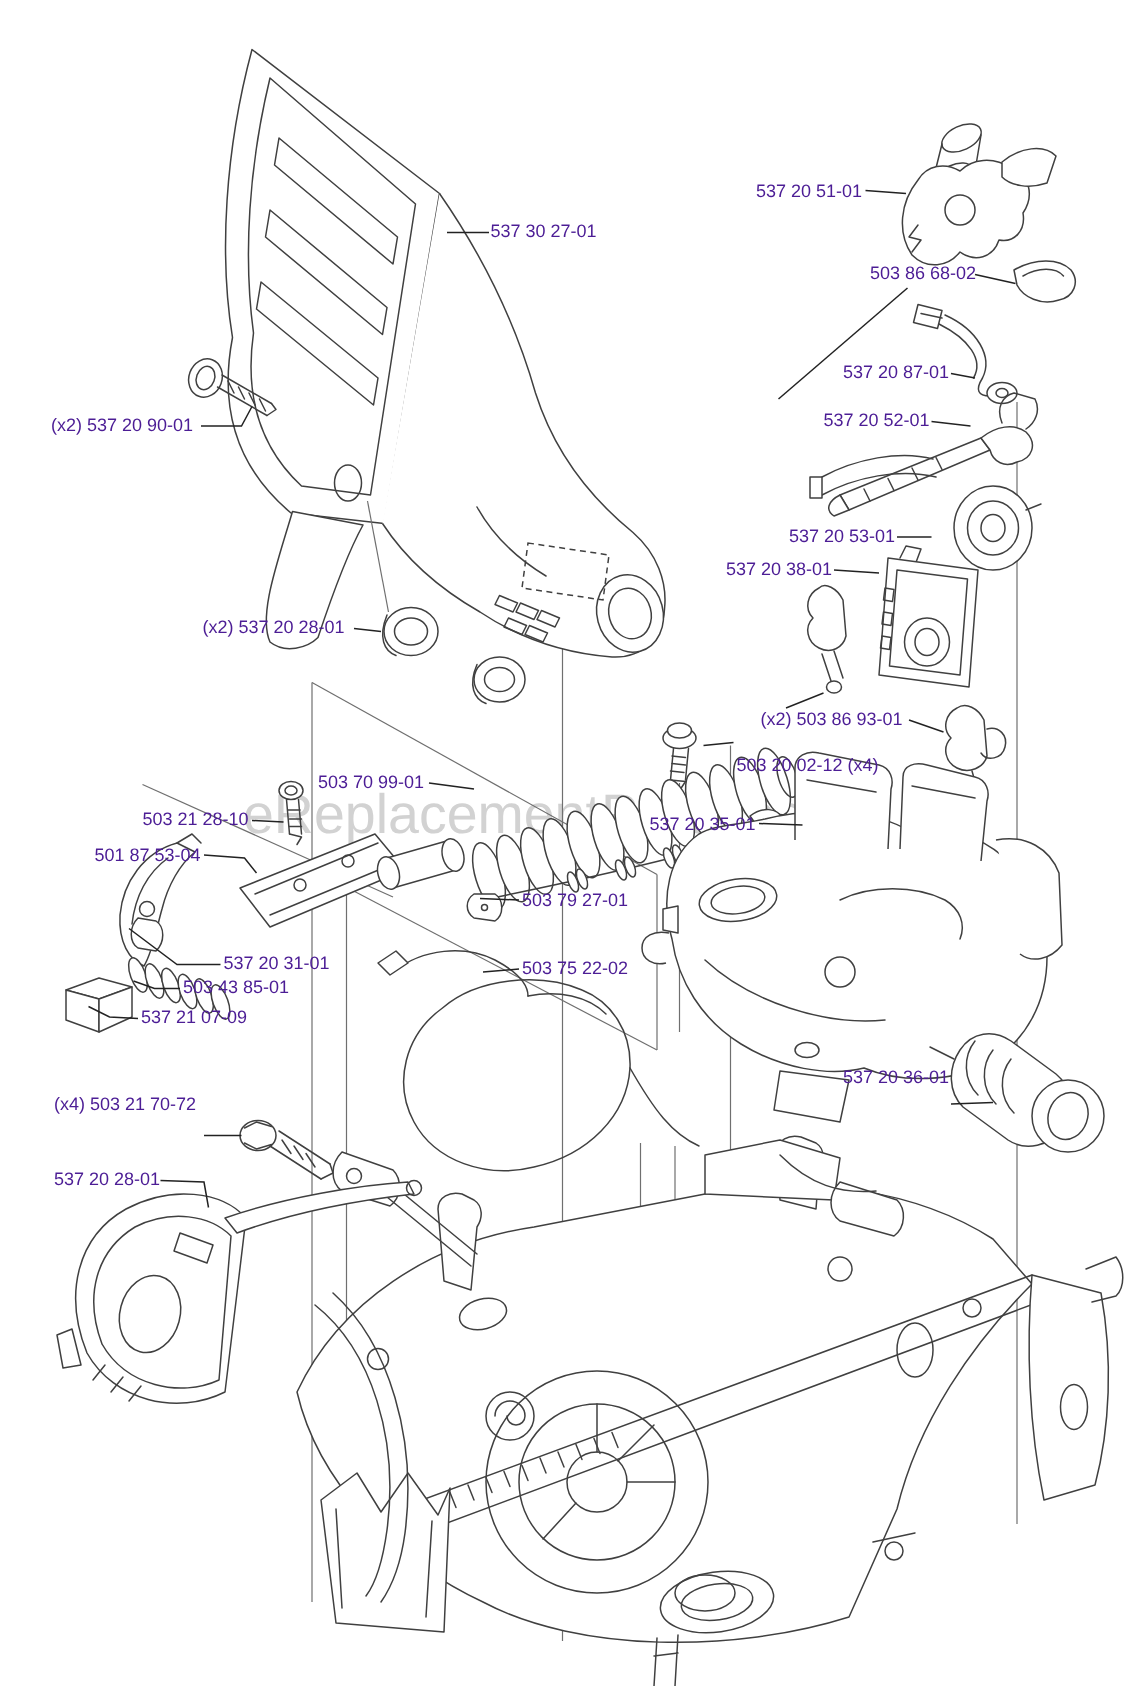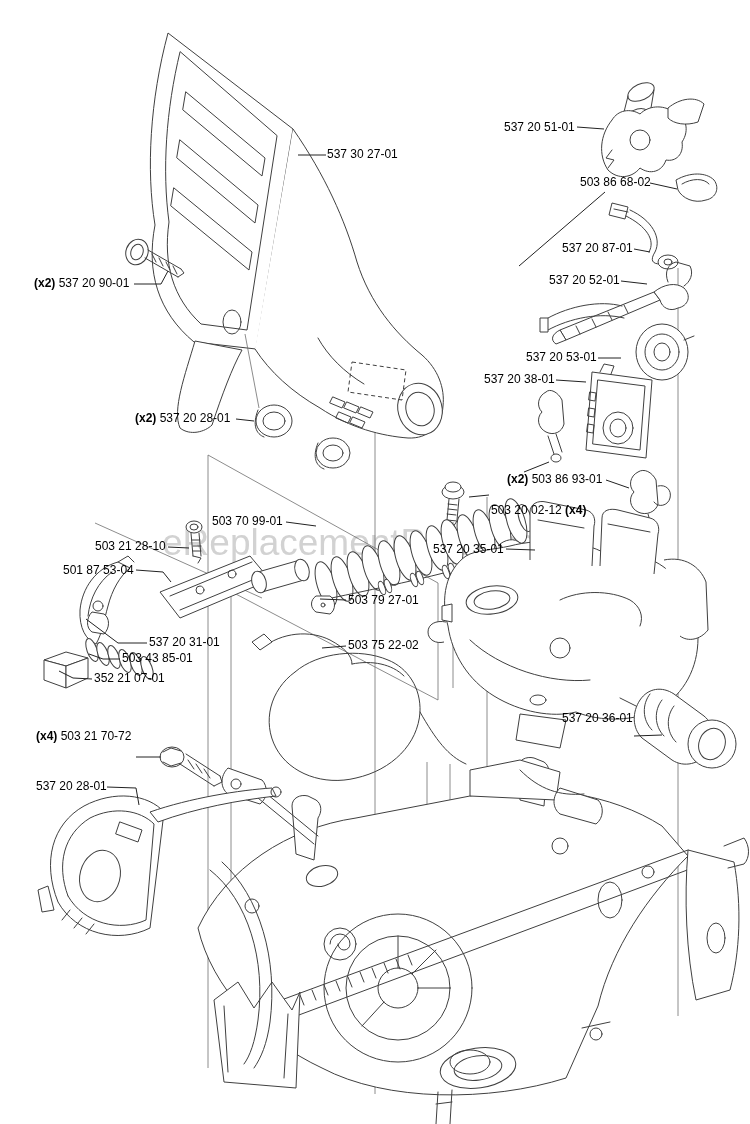--- a/index.html
+++ b/index.html
@@ -1,22 +1,22 @@
 <!DOCTYPE html>
 <html><head>
 <meta charset="utf-8">
 <style>
   html,body{margin:0;padding:0;background:#fff;}
   #canvas{position:relative;width:750px;height:1124px;background:#ffffff;overflow:hidden;
           font-family:"Liberation Sans", sans-serif;}
   #watermark{position:absolute;left:162px;top:522px;font-size:37px;letter-spacing:0px;
              color:#d2d2d2;white-space:nowrap;z-index:1;user-select:none;}
   #art{position:absolute;left:0;top:0;z-index:2;}
-  .lbl{position:absolute;z-index:3;font-size:12px;line-height:13px;color:#000000;white-space:nowrap;}
-  .lbl b{font-weight:bold;}
+  .lbl{position:absolute;z-index:3;font-size:12px;line-height:13px;color:#4c1d95;white-space:nowrap;}
+  .lbl b{font-weight:normal;}
   
   .ln{stroke:#404040;fill:none;stroke-width:1;stroke-linecap:round;stroke-linejoin:round;}
   .fw{stroke:#404040;fill:#ffffff;stroke-width:1;stroke-linejoin:round;}
   .thin{stroke:#6f6f6f;fill:none;stroke-width:0.8;}
   .dash{stroke:#404040;fill:none;stroke-width:1;stroke-dasharray:4 3;}
   .ldr{stroke:#222;fill:none;stroke-width:1;}
 </style>
 </head>
 <body>
 
@@ -357,18 +357,18 @@
   <div class="lbl" style="left:212px;top:515px"><b></b><span>503 70 99-01</span><b></b></div>
   <div class="lbl" style="left:95px;top:540px"><b></b><span>503 21 28-10</span><b></b></div>
   <div class="lbl" style="left:63px;top:564px"><b></b><span>501 87 53-04</span><b></b></div>
   <div class="lbl" style="left:507px;top:473px"><b>(x2) </b><span>503 86 93-01</span><b></b></div>
   <div class="lbl" style="left:491px;top:504px"><b></b><span>503 20 02-12</span><b> (x4)</b></div>
   <div class="lbl" style="left:433px;top:543px"><b></b><span>537 20 35-01</span><b></b></div>
   <div class="lbl" style="left:348px;top:594px"><b></b><span>503 79 27-01</span><b></b></div>
   <div class="lbl" style="left:348px;top:639px"><b></b><span>503 75 22-02</span><b></b></div>
   <div class="lbl" style="left:149px;top:636px"><b></b><span>537 20 31-01</span><b></b></div>
   <div class="lbl" style="left:122px;top:652px"><b></b><span>503 43 85-01</span><b></b></div>
-  <div class="lbl" style="left:94px;top:672px"><b></b><span>352 21 07-01</span><b></b></div>
+  <div class="lbl" style="left:94px;top:672px"><b></b><span>537 21 07-09</span><b></b></div>
   <div class="lbl" style="left:562px;top:712px"><b></b><span>537 20 36-01</span><b></b></div>
   <div class="lbl" style="left:36px;top:730px"><b>(x4) </b><span>503 21 70-72</span><b></b></div>
   <div class="lbl" style="left:36px;top:780px"><b></b><span>537 20 28-01</span><b></b></div>
 
 </div>
 
 </body></html>

